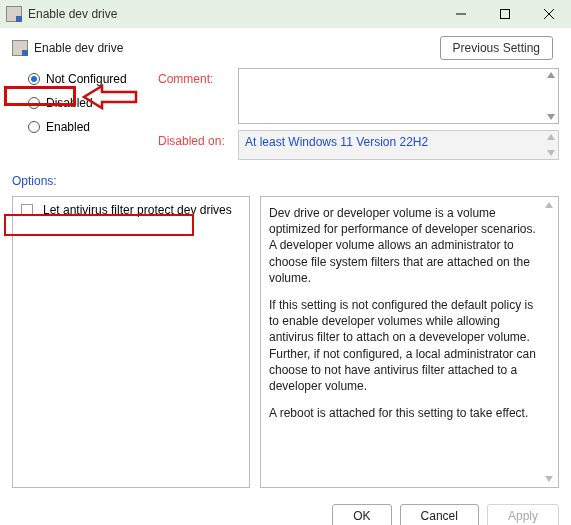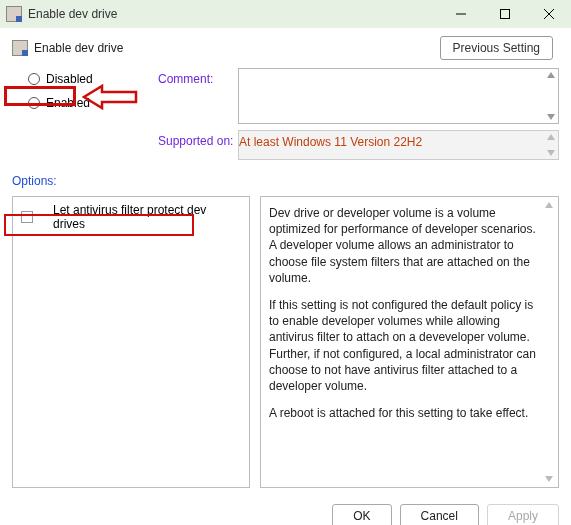--- a/index.html
+++ b/index.html
@@ -27,40 +27,40 @@
   .config-area { display: flex; padding: 4px 12px 0 28px; }
   .radio-col { width: 130px; }
   .radio-row { display: flex; align-items: center; height: 22px; gap: 6px; margin-bottom: 2px; }
   .radio { width: 12px; height: 12px; border: 1px solid #555; border-radius: 50%; position: relative; display:inline-block;}
   .radio.sel::after { content: ""; position: absolute; width: 6px; height: 6px; background: #1a6fdc; border-radius: 50%; left: 2px; top: 2px; }
   .red-box { position: absolute; border: 3px solid #d10a0a; pointer-events:none; }
   .arrow { position: absolute; pointer-events:none; }
 
   .fields-col { flex: 1; display: flex; flex-direction: column; gap: 6px; }
   .field-row { display: flex; align-items: flex-start; }
-  .field-lbl { width: 80px; padding-top: 4px; color: #6d28d9; }
+  .field-lbl { width: 80px; padding-top: 4px; color: #ef4444; }
   .txtbox { flex: 1; border: 1px solid #b8b8b8; height: 56px; background: #fff; position: relative; }
-  .supbox { flex: 1; border: 1px solid #ccc; height: 30px; background: #f3f3f3; padding: 4px 0; color: #c2410c; position: relative; }
+  .supbox { flex: 1; border: 1px solid #ccc; height: 30px; background: #f3f3f3; padding: 4px 6px; color: #1d4ed8; position: relative; }
   .scroll-arrows { position: absolute; right: 0; top: 0; width: 14px; display:flex; flex-direction:column; justify-content:space-between; height:100%; }
   .sa { width: 14px; height: 12px; display:flex; align-items:center; justify-content:center; color:#888;}
   .sa svg { width:8px; height:6px; }
 
   
   .mid-row { display: flex; padding: 14px 12px 4px 12px; gap: 18px; }
   .mid-row .lbl { color: #1d4ed8; }
   .mid-row .col1 { width: 228px; }
   .mid-row .col2 { flex: 1; }
 
   .panel-row { display: flex; padding: 4px 12px 8px 12px; gap: 10px; }
   .panel { border: 1px solid #bcbcbc; background: #fff; height: 292px; position: relative; }
   .panel.opt { width: 238px; }
   .panel.help { flex: 1; padding: 8px 20px 20px 8px; overflow: hidden; color: #222; line-height: 1.35; }
   .panel.help p { margin-bottom: 11px; }
 
-  .chk-row { display:flex; align-items:center; gap:20px; padding:6px 8px; }
+  .chk-row { display:flex; align-items:center; gap:10px; padding:6px 8px; }
   .chk { width:12px; height:12px; border:1px solid #999; display:inline-block; background:#fff; }
 
   
   .footer { height: 40px; display: flex; align-items: center; justify-content: flex-end; gap: 8px; padding-right: 12px; border-top: 0; }
   .f-btn { border: 1px solid #a9a9a9; background: #fff; padding: 4px 20px; border-radius: 3px; color: #222; }
   .f-btn.disabled { color: #aaa; border-color: #d4d4d4; }
 
   .wrap { position: relative; }
 </style>
 </head>
@@ -95,20 +95,24 @@
     <span class="app-icon"></span>
     <span class="hdr-title">Enable dev drive</span>
     <div class="nav-btns">
       <button class="nav-btn">Previous Setting</button>
     </div>
   </div>
 
   <div class="config-area">
     <div class="radio-col">
       <div class="radio-row">
+        <span class="radio sel"></span>
+        <span>Not Configured</span>
+      </div>
+      <div class="radio-row">
         <span class="radio"></span>
         <span>Disabled</span>
       </div>
       <div class="radio-row">
         <span class="radio"></span>
         <span>Enabled</span>
       </div>
     </div>
 
     <div class="fields-col">
@@ -123,21 +127,21 @@
               </div>
             <div class="sa">
                 <svg viewBox="0 0 8 6">
                   <path d="M0 0 L4 6 L8 0 Z" fill="#999"></path>
                 </svg>
               </div>
           </div>
         </div>
       </div>
       <div class="field-row">
-        <div class="field-lbl">Supported on:</div>
+        <div class="field-lbl">Disabled on:</div>
         <div class="supbox">
           <span>At least Windows 11 Version 22H2</span>
           <div class="scroll-arrows">
             <div class="sa">
                 <svg viewBox="0 0 8 6">
                   <path d="M0 6 L4 0 L8 6 Z" fill="#bbb"></path>
                 </svg>
               </div>
             <div class="sa">
                 <svg viewBox="0 0 8 6">

